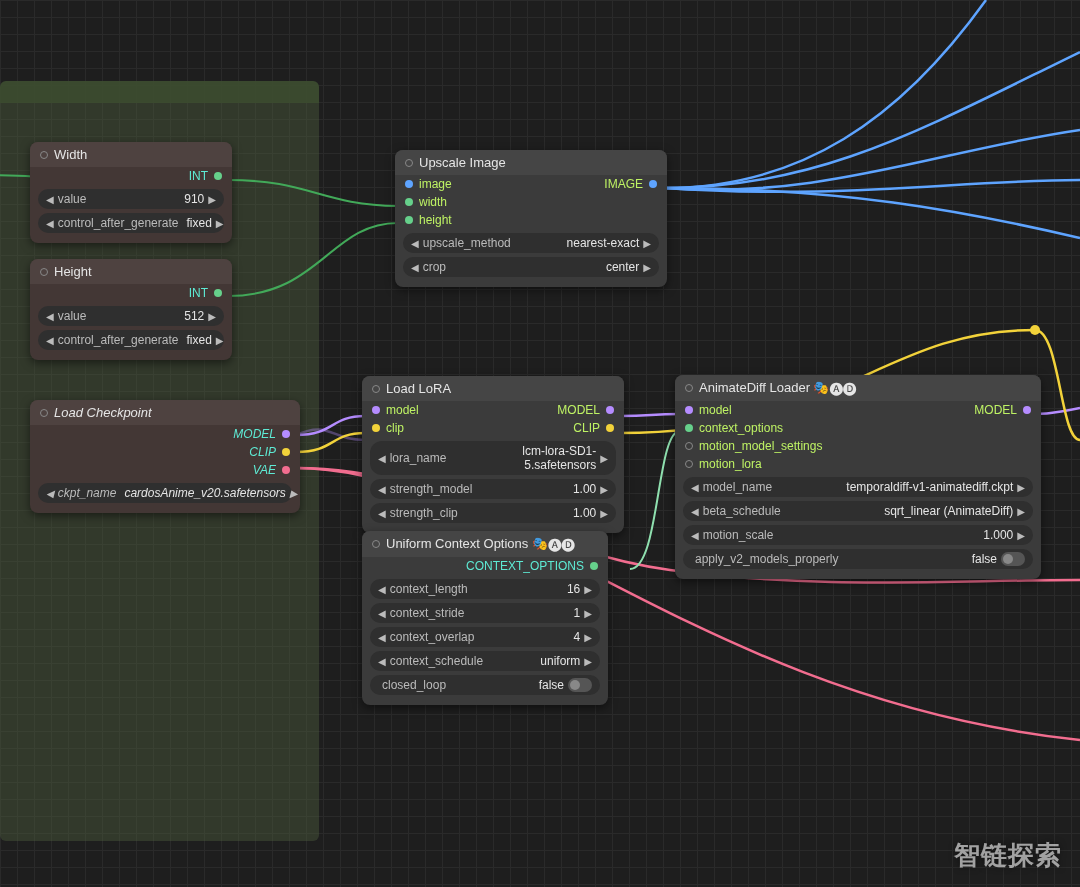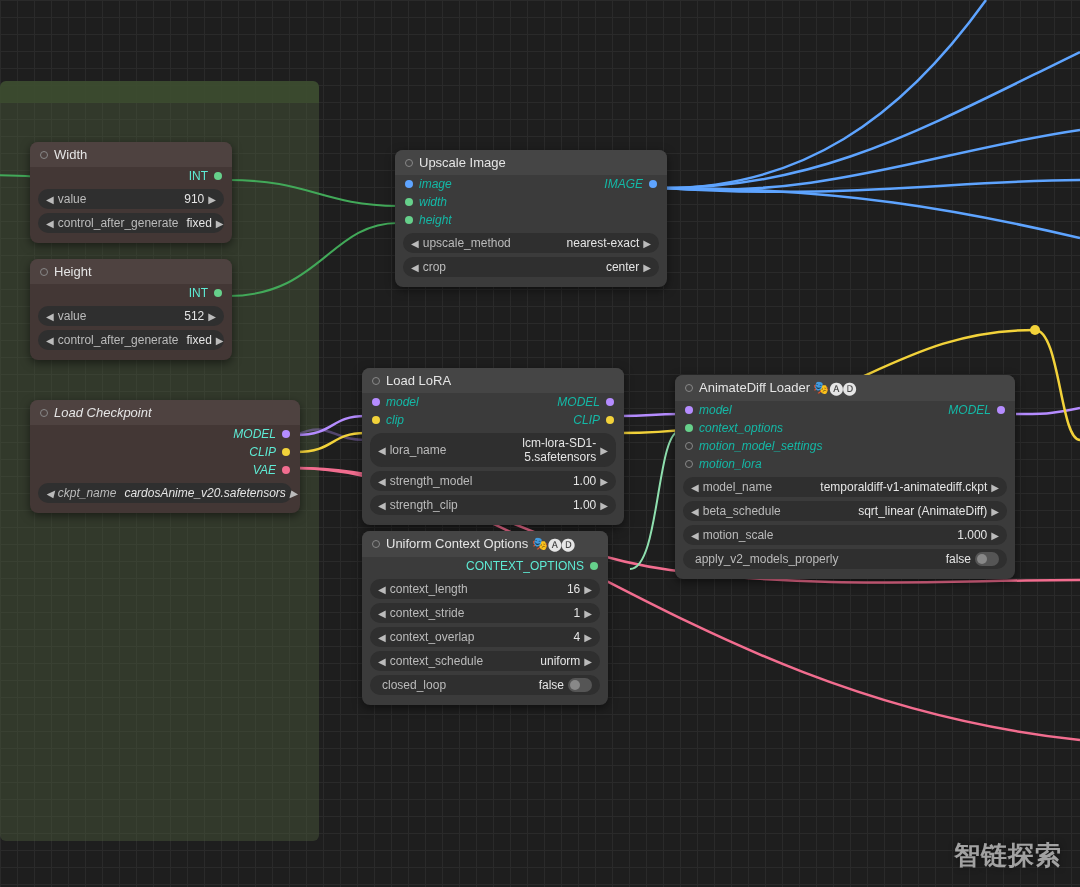--- a/index.html
+++ b/index.html
@@ -37,21 +37,21 @@
   }
   .node-head {
     display: flex; align-items: center; gap: 6px;
     padding: 5px 10px;
     border-top-left-radius: 8px; border-top-right-radius: 8px;
     font-size: 13px; color: #e5e5e5;
   }
   .dot { width: 8px; height: 8px; border-radius: 50%; display:inline-block; flex: none; }
   .dot.hollow { background: transparent; border: 1.5px solid #888; }
   .row { display:flex; align-items:center; justify-content:space-between; padding: 2px 10px; font-size: 12px; }
-  .port-label { color: #14b8a6; font-style: italic; }
+  .port-label { color: #bef264; }
   .port-left { display:flex; align-items:center; gap:6px; }
   .port-right { display:flex; align-items:center; gap:6px; }
   .widget {
     margin: 4px 8px;
     display:flex; align-items:center; justify-content:space-between;
     background: #2f2f2f;
     border-radius: 12px;
     padding: 3px 8px;
     font-size: 12px;
     color: #c9c9c9;
@@ -212,21 +212,21 @@
     <span class="tri">▶</span>
   </div>
   <div class="widget">
     <span class="tri">◀</span>
     <span class="wlabel">crop</span>
     <span class="wval">center</span>
     <span class="tri">▶</span>
   </div>
 </div>
 
-<div class="node tint-gray" style="left:362px; top:368px; width:262px;">
+<div class="node tint-gray" style="left:362px; top:376px; width:262px;">
   <div class="node-head">
     <span class="dot hollow"></span>
     <span>Load LoRA</span>
   </div>
   <div class="row">
     <div class="port-left">
         <span class="dot" style="background:#b58cff"></span>
         <span class="port-label">model</span>
       </div>
     <div class="port-right">
@@ -297,21 +297,21 @@
       <span class="wval">uniform</span>
       <span class="tri">▶</span>
     </div>
   <div class="widget toggle">
       <span class="wlabel">closed_loop</span>
       <span class="wval">false</span>
       <span class="toggle-knob"></span>
     </div>
 </div>
 
-<div class="node tint-gray" style="left:675px; top:375px; width:340px;">
+<div class="node tint-gray" style="left:675px; top:375px; width:366px;">
   <div class="node-head">
     <span class="dot hollow"></span>
     <span>AnimateDiff Loader 🎭🅐🅓</span>
   </div>
   <div class="row">
     <div class="port-left">
         <span class="dot" style="background:#b58cff"></span>
         <span class="port-label">model</span>
       </div>
     <div class="port-right">

